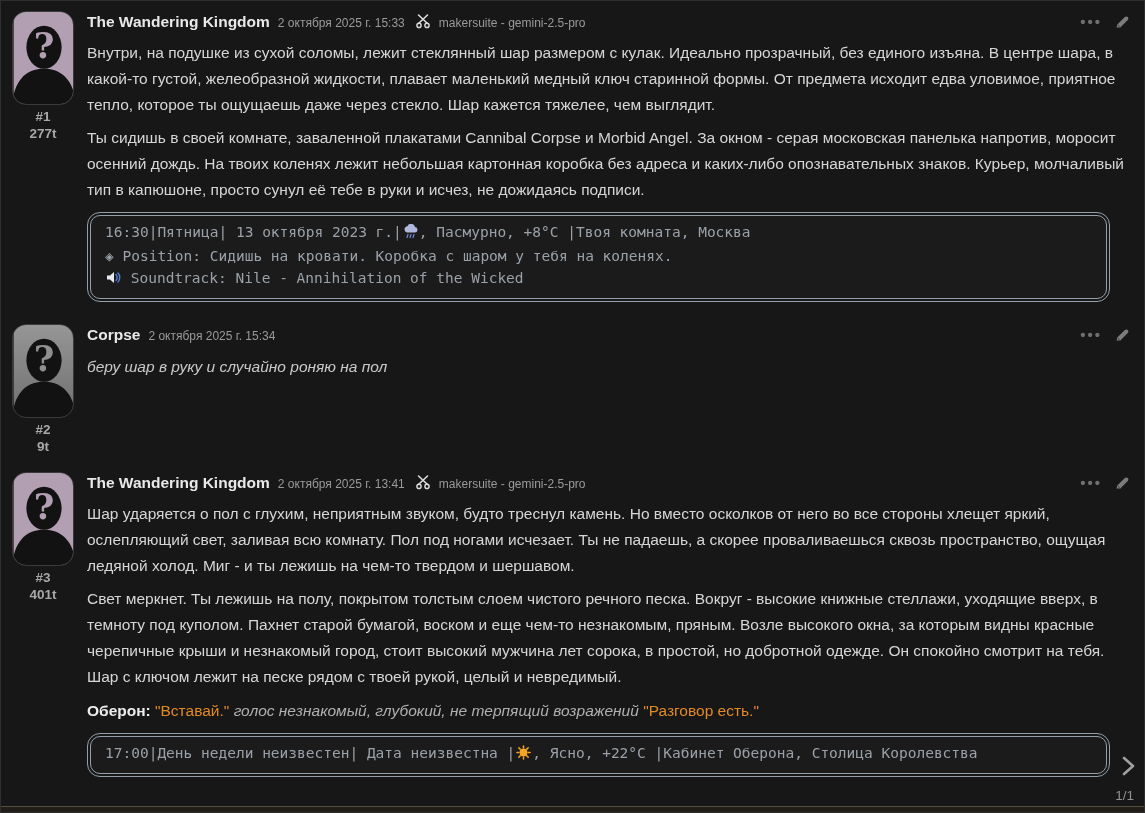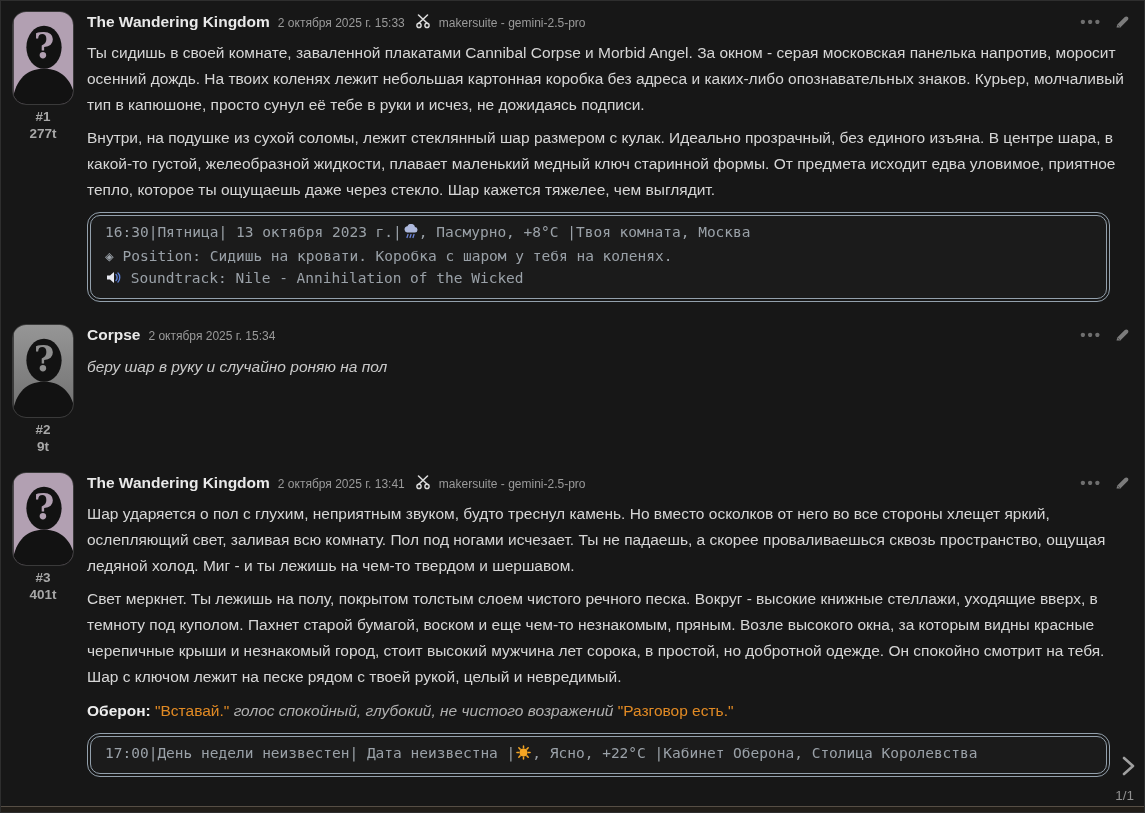--- a/index.html
+++ b/index.html
@@ -129,22 +129,22 @@
         <span class="model">makersuite - gemini-2.5-pro</span>
         <span class="actions">
           <span class="dots">•••</span>
           <span class="edit-btn">
               <svg width="16" height="16" viewBox="0 0 16 16">
                 <use href="#pencil"></use>
               </svg>
             </span>
         </span>
       </div>
+      <div class="para">Внутри, на подушке из сухой соломы, лежит стеклянный шар размером с кулак. Идеально прозрачный, без единого изъяна. В центре шара, в какой-то густой, желеобразной жидкости, плавает маленький медный ключ старинной формы. От предмета исходит едва уловимое, приятное тепло, которое ты ощущаешь даже через стекло. Шар кажется тяжелее, чем выглядит.</div>
       <div class="para">Ты сидишь в своей комнате, заваленной плакатами Cannibal Corpse и Morbid Angel. За окном - серая московская панелька напротив, моросит осенний дождь. На твоих коленях лежит небольшая картонная коробка без адреса и каких-либо опознавательных знаков. Курьер, молчаливый тип в капюшоне, просто сунул её тебе в руки и исчез, не дожидаясь подписи.</div>
-      <div class="para">Внутри, на подушке из сухой соломы, лежит стеклянный шар размером с кулак. Идеально прозрачный, без единого изъяна. В центре шара, в какой-то густой, желеобразной жидкости, плавает маленький медный ключ старинной формы. От предмета исходит едва уловимое, приятное тепло, которое ты ощущаешь даже через стекло. Шар кажется тяжелее, чем выглядит.</div>
       <div class="codeblock">
         <div class="codeblock-inner">
           <div class="codeline"><span>16:30|Пятница| 13 октября 2023 г.|</span><span class="inline-ico"><svg width="15" height="15" viewBox="0 0 15 15">
                   <use href="#raincloud"></use>
                 </svg></span><span>, Пасмурно, +8°C |Твоя комната, Москва</span></div>
           <div class="codeline">◈ Position: Сидишь на кровати. Коробка с шаром у тебя на коленях.</div>
           <div class="codeline"><span class="inline-ico"><svg width="15" height="15" viewBox="0 0 15 15">
                   <use href="#speaker"></use>
                 </svg></span> <span>Soundtrack: Nile - Annihilation of the Wicked</span></div>
         </div>
@@ -214,21 +214,21 @@
                 <use href="#pencil"></use>
               </svg>
             </span>
         </span>
       </div>
       <div class="para">Шар ударяется о пол с глухим, неприятным звуком, будто треснул камень. Но вместо осколков от него во все стороны хлещет яркий, ослепляющий свет, заливая всю комнату. Пол под ногами исчезает. Ты не падаешь, а скорее проваливаешься сквозь пространство, ощущая ледяной холод. Миг - и ты лежишь на чем-то твердом и шершавом.</div>
       <div class="para">Свет меркнет. Ты лежишь на полу, покрытом толстым слоем чистого речного песка. Вокруг - высокие книжные стеллажи, уходящие вверх, в темноту под куполом. Пахнет старой бумагой, воском и еще чем-то незнакомым, пряным. Возле высокого окна, за которым видны красные черепичные крыши и незнакомый город, стоит высокий мужчина лет сорока, в простой, но добротной одежде. Он спокойно смотрит на тебя. Шар с ключом лежит на песке рядом с твоей рукой, целый и невредимый.</div>
       <div class="dialogue">
         <span class="speaker">Оберон:</span>
         <span class="quote">"Вставай."</span>
-        <span class="narration">голос спокойный, глубокий, не чистого возражений</span>
+        <span class="narration">голос незнакомый, глубокий, не терпящий возражений</span>
         <span class="quote">"Разговор есть."</span>
       </div>
       <div class="codeblock">
         <div class="codeblock-inner">
           <div class="codeline"><span>17:00|День недели неизвестен| Дата неизвестна |</span><span class="inline-ico"><svg width="15" height="15" viewBox="0 0 16 16">
                   <use href="#sun"></use>
                 </svg></span><span>, Ясно, +22°C |Кабинет Оберона, Столица Королевства</span></div>
 
         </div>
       </div>

